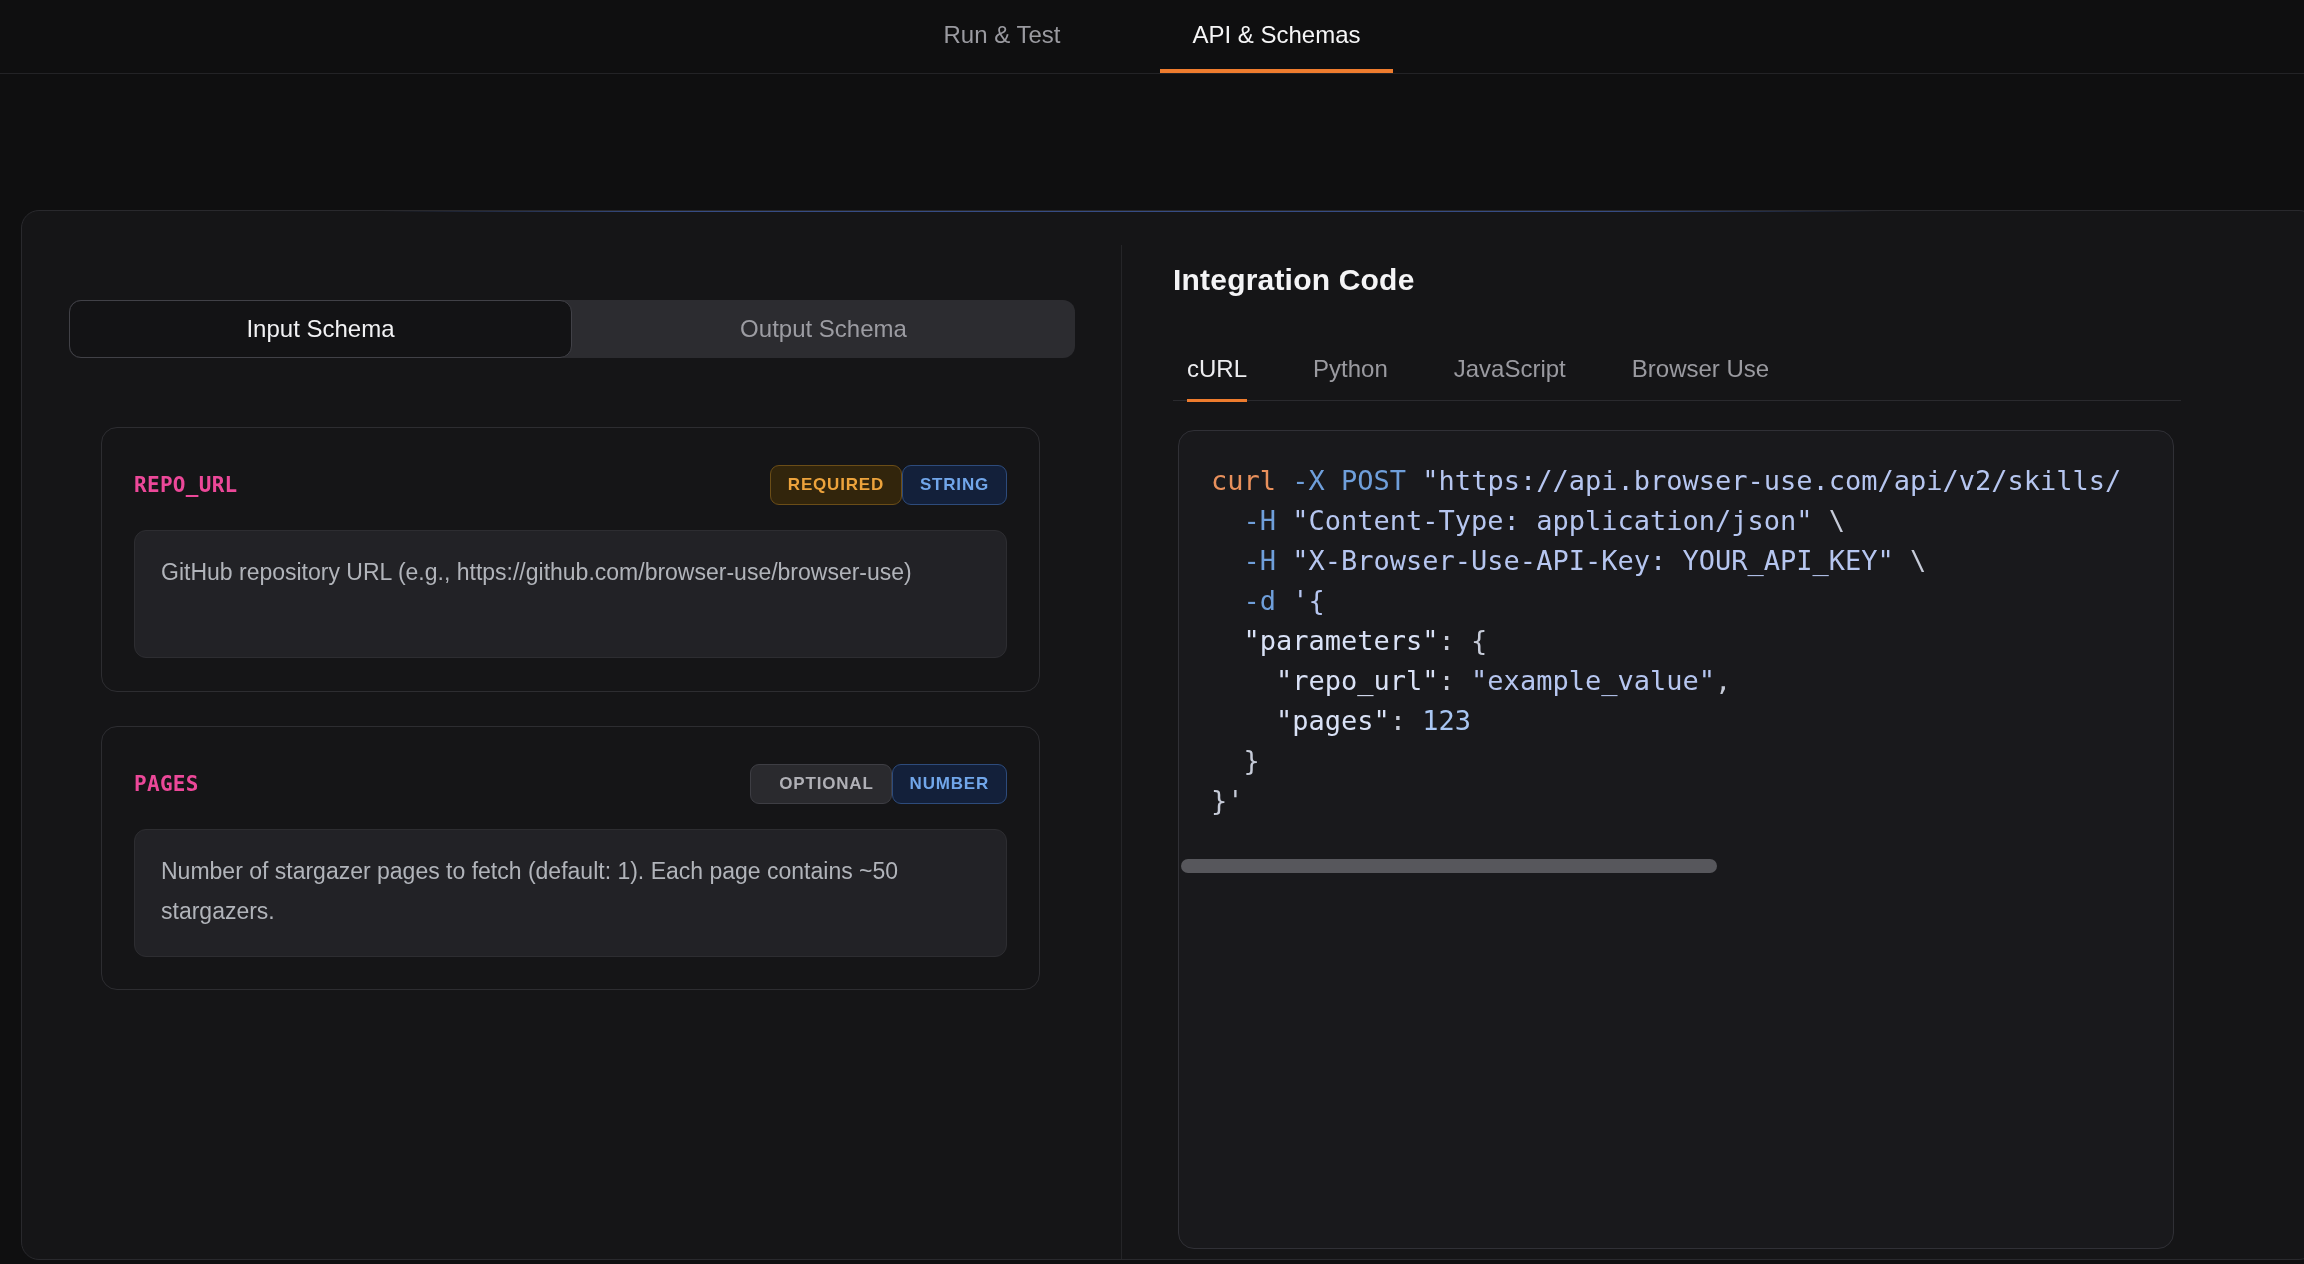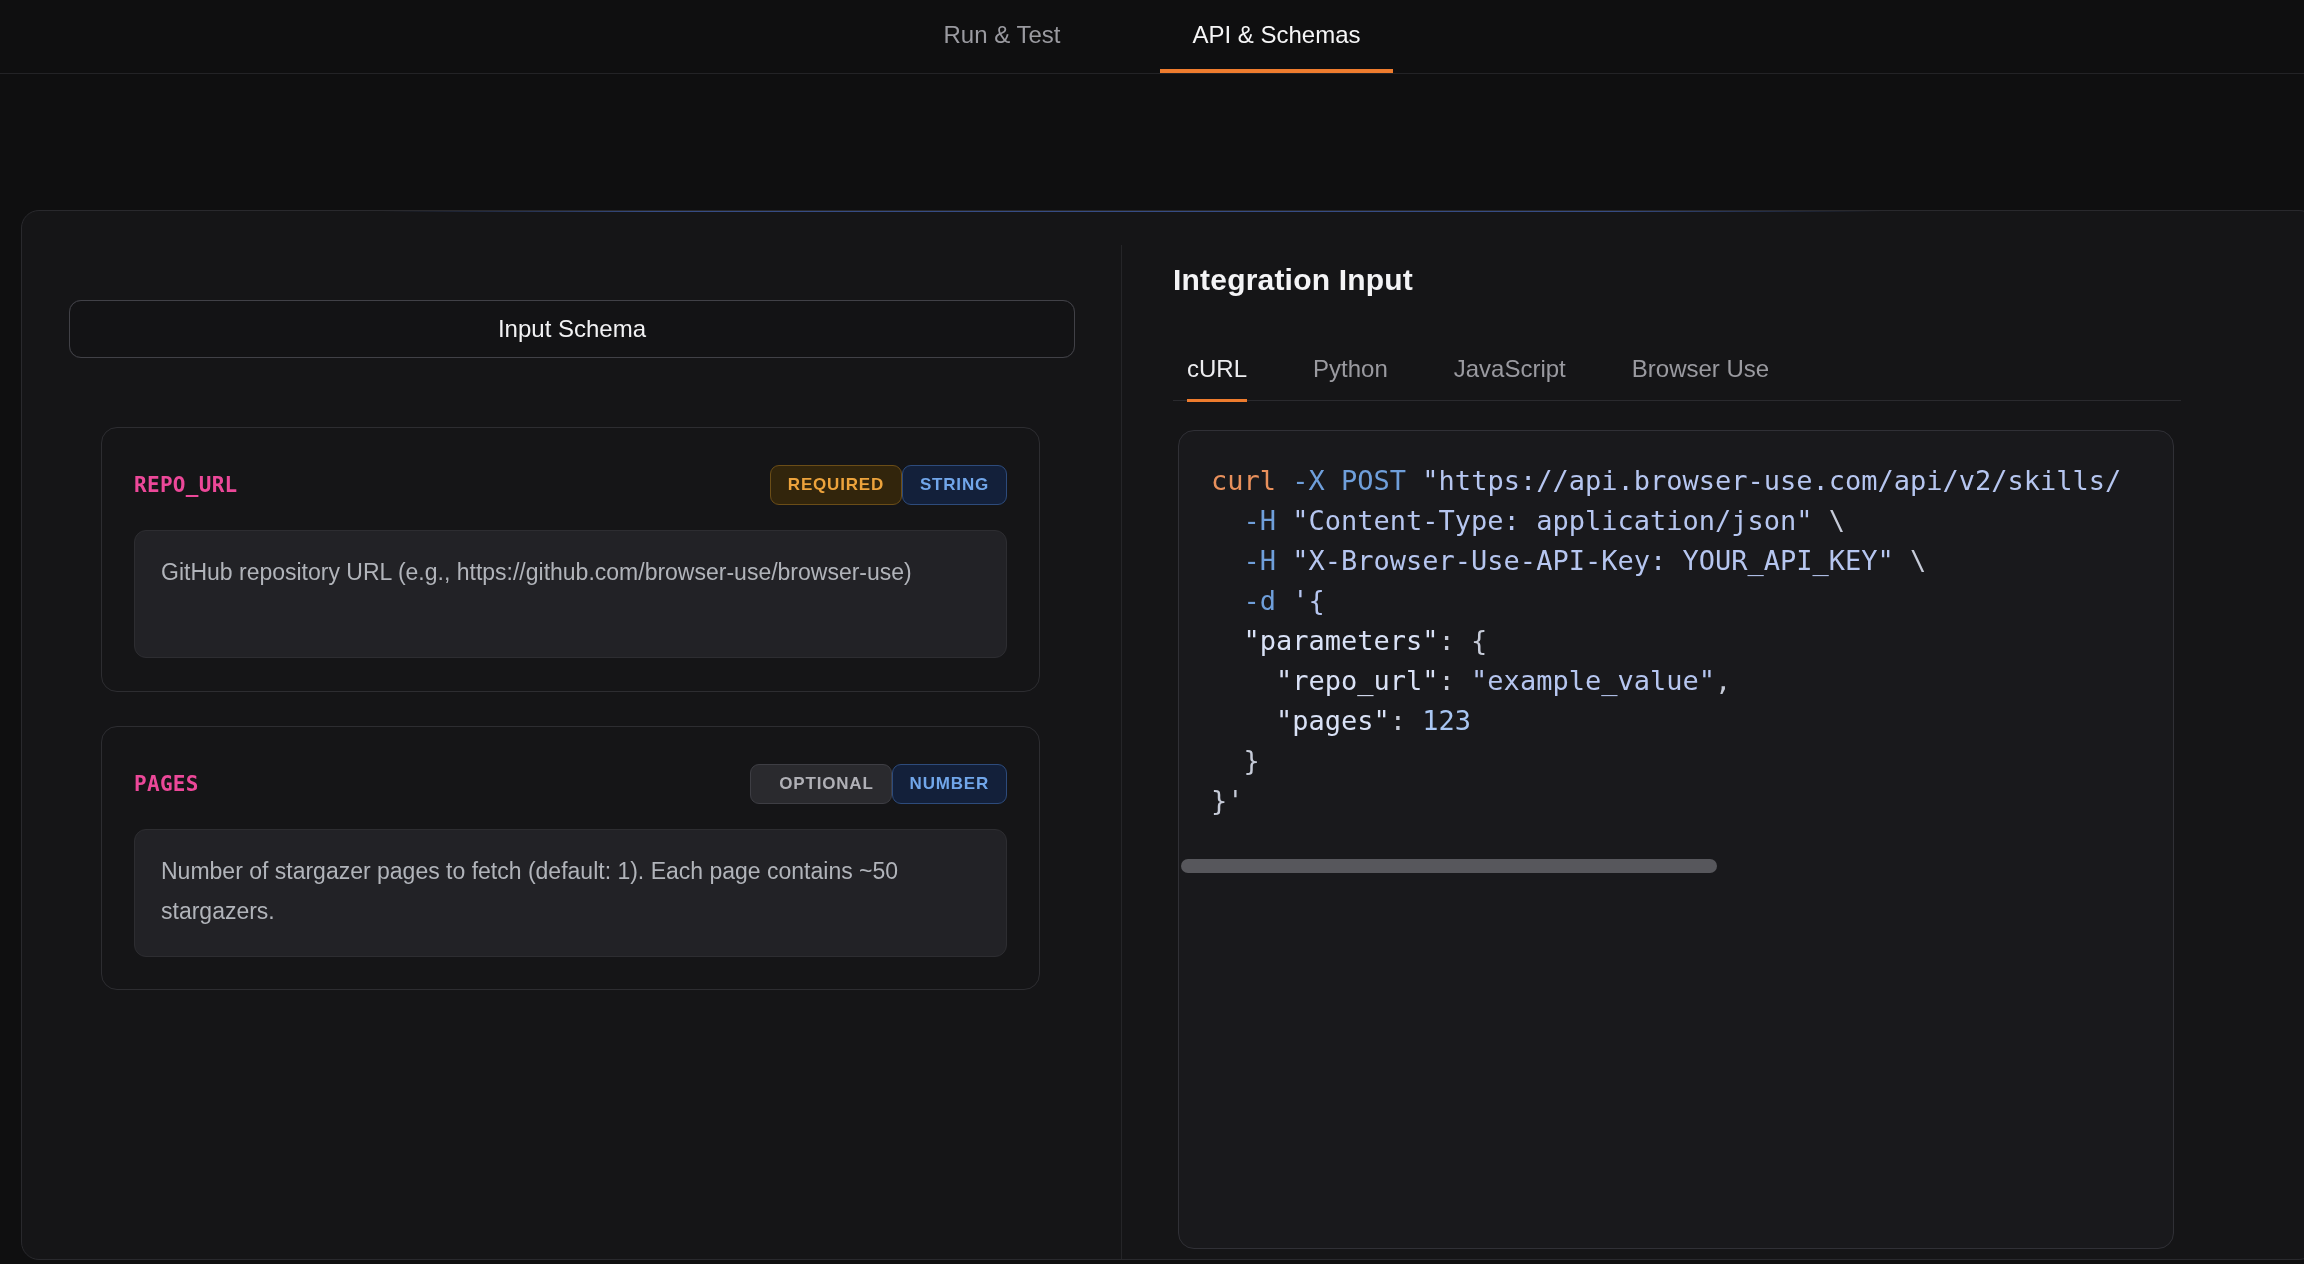--- a/index.html
+++ b/index.html
@@ -125,20 +125,21 @@
   <div class="top-tab">Run &amp; Test</div>
   <div class="top-tab active">API &amp; Schemas</div>
 </header>
 
 <main class="panel">
 
   <section class="left-col">
 
     <div class="segmented">
       <button class="segment active">Input Schema</button>
+      <button class="segment">Output Schema</button>
     </div>
 
     <div class="field-card first">
       <div class="field-head">
         <span class="field-name">REPO_URL</span>
         <span class="badges">
           <span class="badge" data-variant="required">REQUIRED</span>
           <span class="badge" data-variant="type">STRING</span>
         </span>
       </div>
@@ -153,21 +154,21 @@
           <span class="badge" data-variant="type">NUMBER</span>
         </span>
       </div>
       <div class="field-desc">Number of stargazer pages to fetch (default: 1). Each page contains ~50 stargazers.</div>
     </div>
 
   </section>
 
   <section class="right-col">
 
-    <h2 class="integration-title">Integration Input</h2>
+    <h2 class="integration-title">Integration Code</h2>
 
     <nav class="code-tabs">
       <div class="code-tab active">cURL</div>
       <div class="code-tab">Python</div>
       <div class="code-tab">JavaScript</div>
       <div class="code-tab">Browser Use</div>
     </nav>
 
     <div class="code-block">
       <pre class="code"><span class="tok" data-variant="cmd">curl</span><span class="tok" data-variant="plain"> </span><span class="tok" data-variant="flag">-X POST</span><span class="tok" data-variant="plain"> </span><span class="tok" data-variant="str">"https://api.browser-use.com/api/v2/skills/</span>

